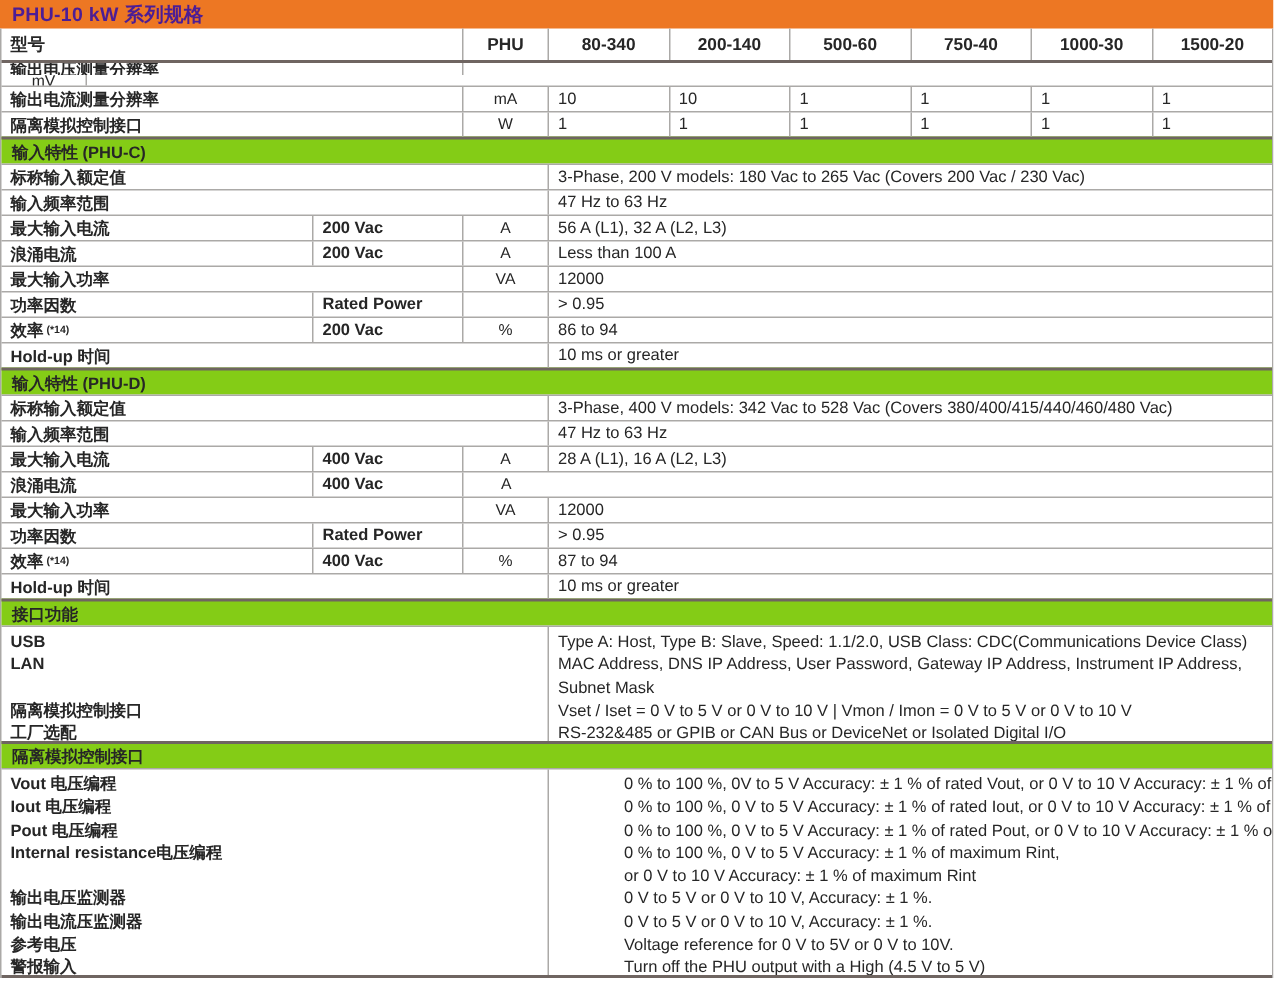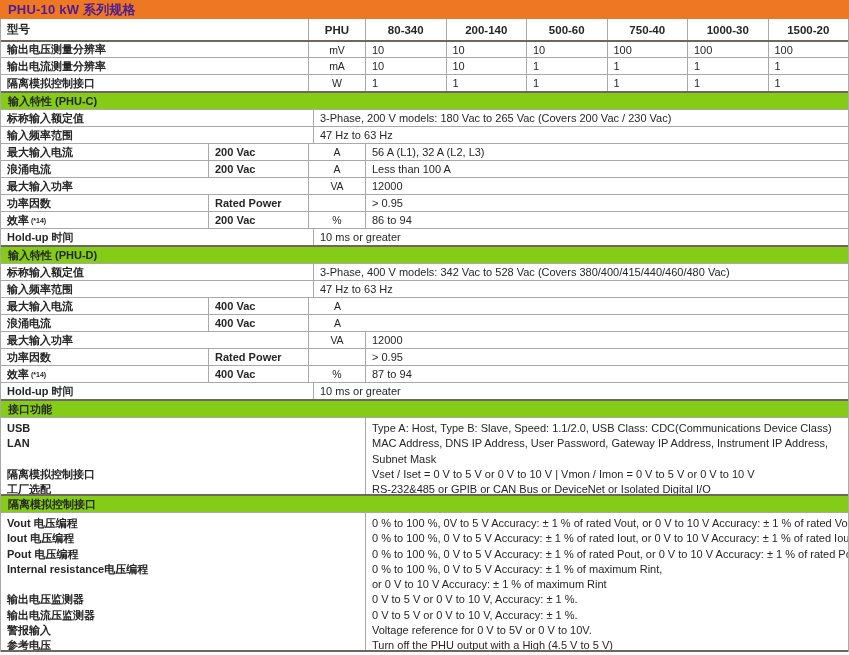--- a/index.html
+++ b/index.html
@@ -12,46 +12,46 @@
   .titlebar{
     height:19px; background:#ED7723; color:#4c1d95;
     font-weight:bold; font-size:13px; line-height:19px;
     padding-left:8px; letter-spacing:.2px;
   }
   .spec-table{
     border-left:1px solid #ABA9A7;
     border-right:1px solid #ABA9A7;
   }
   .row{ display:flex; align-items:stretch; border-top:1px solid #ABA9A7; font-size:11px; height:17px; }
-  .row.thick-top{ border-top:2px solid #6F6561; }
+  .row.thick-top{ border-top:2px solid #6F6561;flex-direction:column; }
   .hdr-row{ height:21px; font-size:11.5px; border-top:none; }
   .section-row{
     height:18px; background:#84cc16; border-top:2px solid #6F6561;
     display:flex; align-items:center; padding-left:7px;
     font-size:11px; font-weight:bold;
   }
   .c{ display:flex; align-items:center; padding:0 6px; border-right:1px solid #ABA9A7; overflow:hidden; white-space:nowrap; }
   .c:last-child{ border-right:none; }
   .c-label      { width:208px; font-weight:bold; }
   .c-label-wide { width:308px; font-weight:bold; }
-  .c-label-full { width:313px; font-weight:bold; }
+  .c-label-full { width:365px; font-weight:bold; }
   .c-cond       { width:100px; font-weight:bold; }
   .c-unit       { width:57px;  justify-content:center; font-size:10.5px; }
   .c-val        { flex:1; }
   .c-model      { flex:1; justify-content:center; font-weight:bold;text-align:right; }
   .c-mval       { flex:1; }
   .hdr-row .c-label-wide{ font-weight:bold;text-align:right; }
   sup.footnote{ font-size:7px; font-weight:bold; margin-left:2px; line-height:1; }
   .block{ display:flex; align-items:stretch; border-top:1px solid #ABA9A7; font-size:11px; }
   .block .bcell{ padding:3px 6px 2px 6px; overflow:hidden; }
   .block .bcell-left{ width:365px; border-right:1px solid #ABA9A7; font-weight:bold; }
   .block .bcell-right{ flex:1; }
   .mline{ height:15.3px; line-height:15.3px; white-space:nowrap; }
   .if-block{ height:77px; }
-  .an-block{ height:138px; }
+  .an-block{ height:138px;gap:44px; }
   .table-end{ height:0; border-top:2px solid #6F6561; }
 </style>
 </head>
 <body>
 
 <div class="titlebar">PHU-10 kW 系列规格</div>
 
 <div class="spec-table">
 
   <div class="row hdr-row">
@@ -150,20 +150,21 @@
     <div class="c c-val">3-Phase, 400 V models: 342 Vac to 528 Vac (Covers 380/400/415/440/460/480 Vac)</div>
   </div>
   <div class="row">
     <div class="c c-label-full">输入频率范围</div>
     <div class="c c-val">47 Hz to 63 Hz</div>
   </div>
   <div class="row">
     <div class="c c-label">最大输入电流</div>
     <div class="c c-cond">400 Vac</div>
     <div class="c c-unit">A</div>
+    <div class="c c-val">28 A (L1), 16 A (L2, L3)</div>
   </div>
   <div class="row">
     <div class="c c-label">浪涌电流</div>
     <div class="c c-cond">400 Vac</div>
     <div class="c c-unit">A</div>
   </div>
   <div class="row">
     <div class="c c-label-wide">最大输入功率</div>
     <div class="c c-unit">VA</div>
     <div class="c c-val">12000</div>
@@ -211,22 +212,22 @@
 
   <div class="block an-block">
     <div class="bcell bcell-left">
       <div class="mline">Vout 电压编程</div>
       <div class="mline">Iout 电压编程</div>
       <div class="mline">Pout 电压编程</div>
       <div class="mline">Internal resistance电压编程</div>
       <div class="mline"></div>
       <div class="mline">输出电压监测器</div>
       <div class="mline">输出电流压监测器</div>
+      <div class="mline">参考电压</div>
       <div class="mline">警报输入</div>
-      <div class="mline">参考电压</div>
     </div>
     <div class="bcell bcell-right">
       <div class="mline">0 % to 100 %, 0V to 5 V Accuracy: ± 1 % of rated Vout, or 0 V to 10 V Accuracy: ± 1 % of rated Vout</div>
       <div class="mline">0 % to 100 %, 0 V to 5 V Accuracy: ± 1 % of rated Iout, or 0 V to 10 V Accuracy: ± 1 % of rated Iout</div>
       <div class="mline">0 % to 100 %, 0 V to 5 V Accuracy: ± 1 % of rated Pout, or 0 V to 10 V Accuracy: ± 1 % of rated Pout</div>
       <div class="mline">0 % to 100 %, 0 V to 5 V Accuracy: ± 1 % of maximum Rint,</div>
       <div class="mline">or 0 V to 10 V Accuracy: ± 1 % of maximum Rint</div>
       <div class="mline">0 V to 5 V or 0 V to 10 V, Accuracy: ± 1 %.</div>
       <div class="mline">0 V to 5 V or 0 V to 10 V, Accuracy: ± 1 %.</div>
       <div class="mline">Voltage reference for 0 V to 5V or 0 V to 10V.</div>

